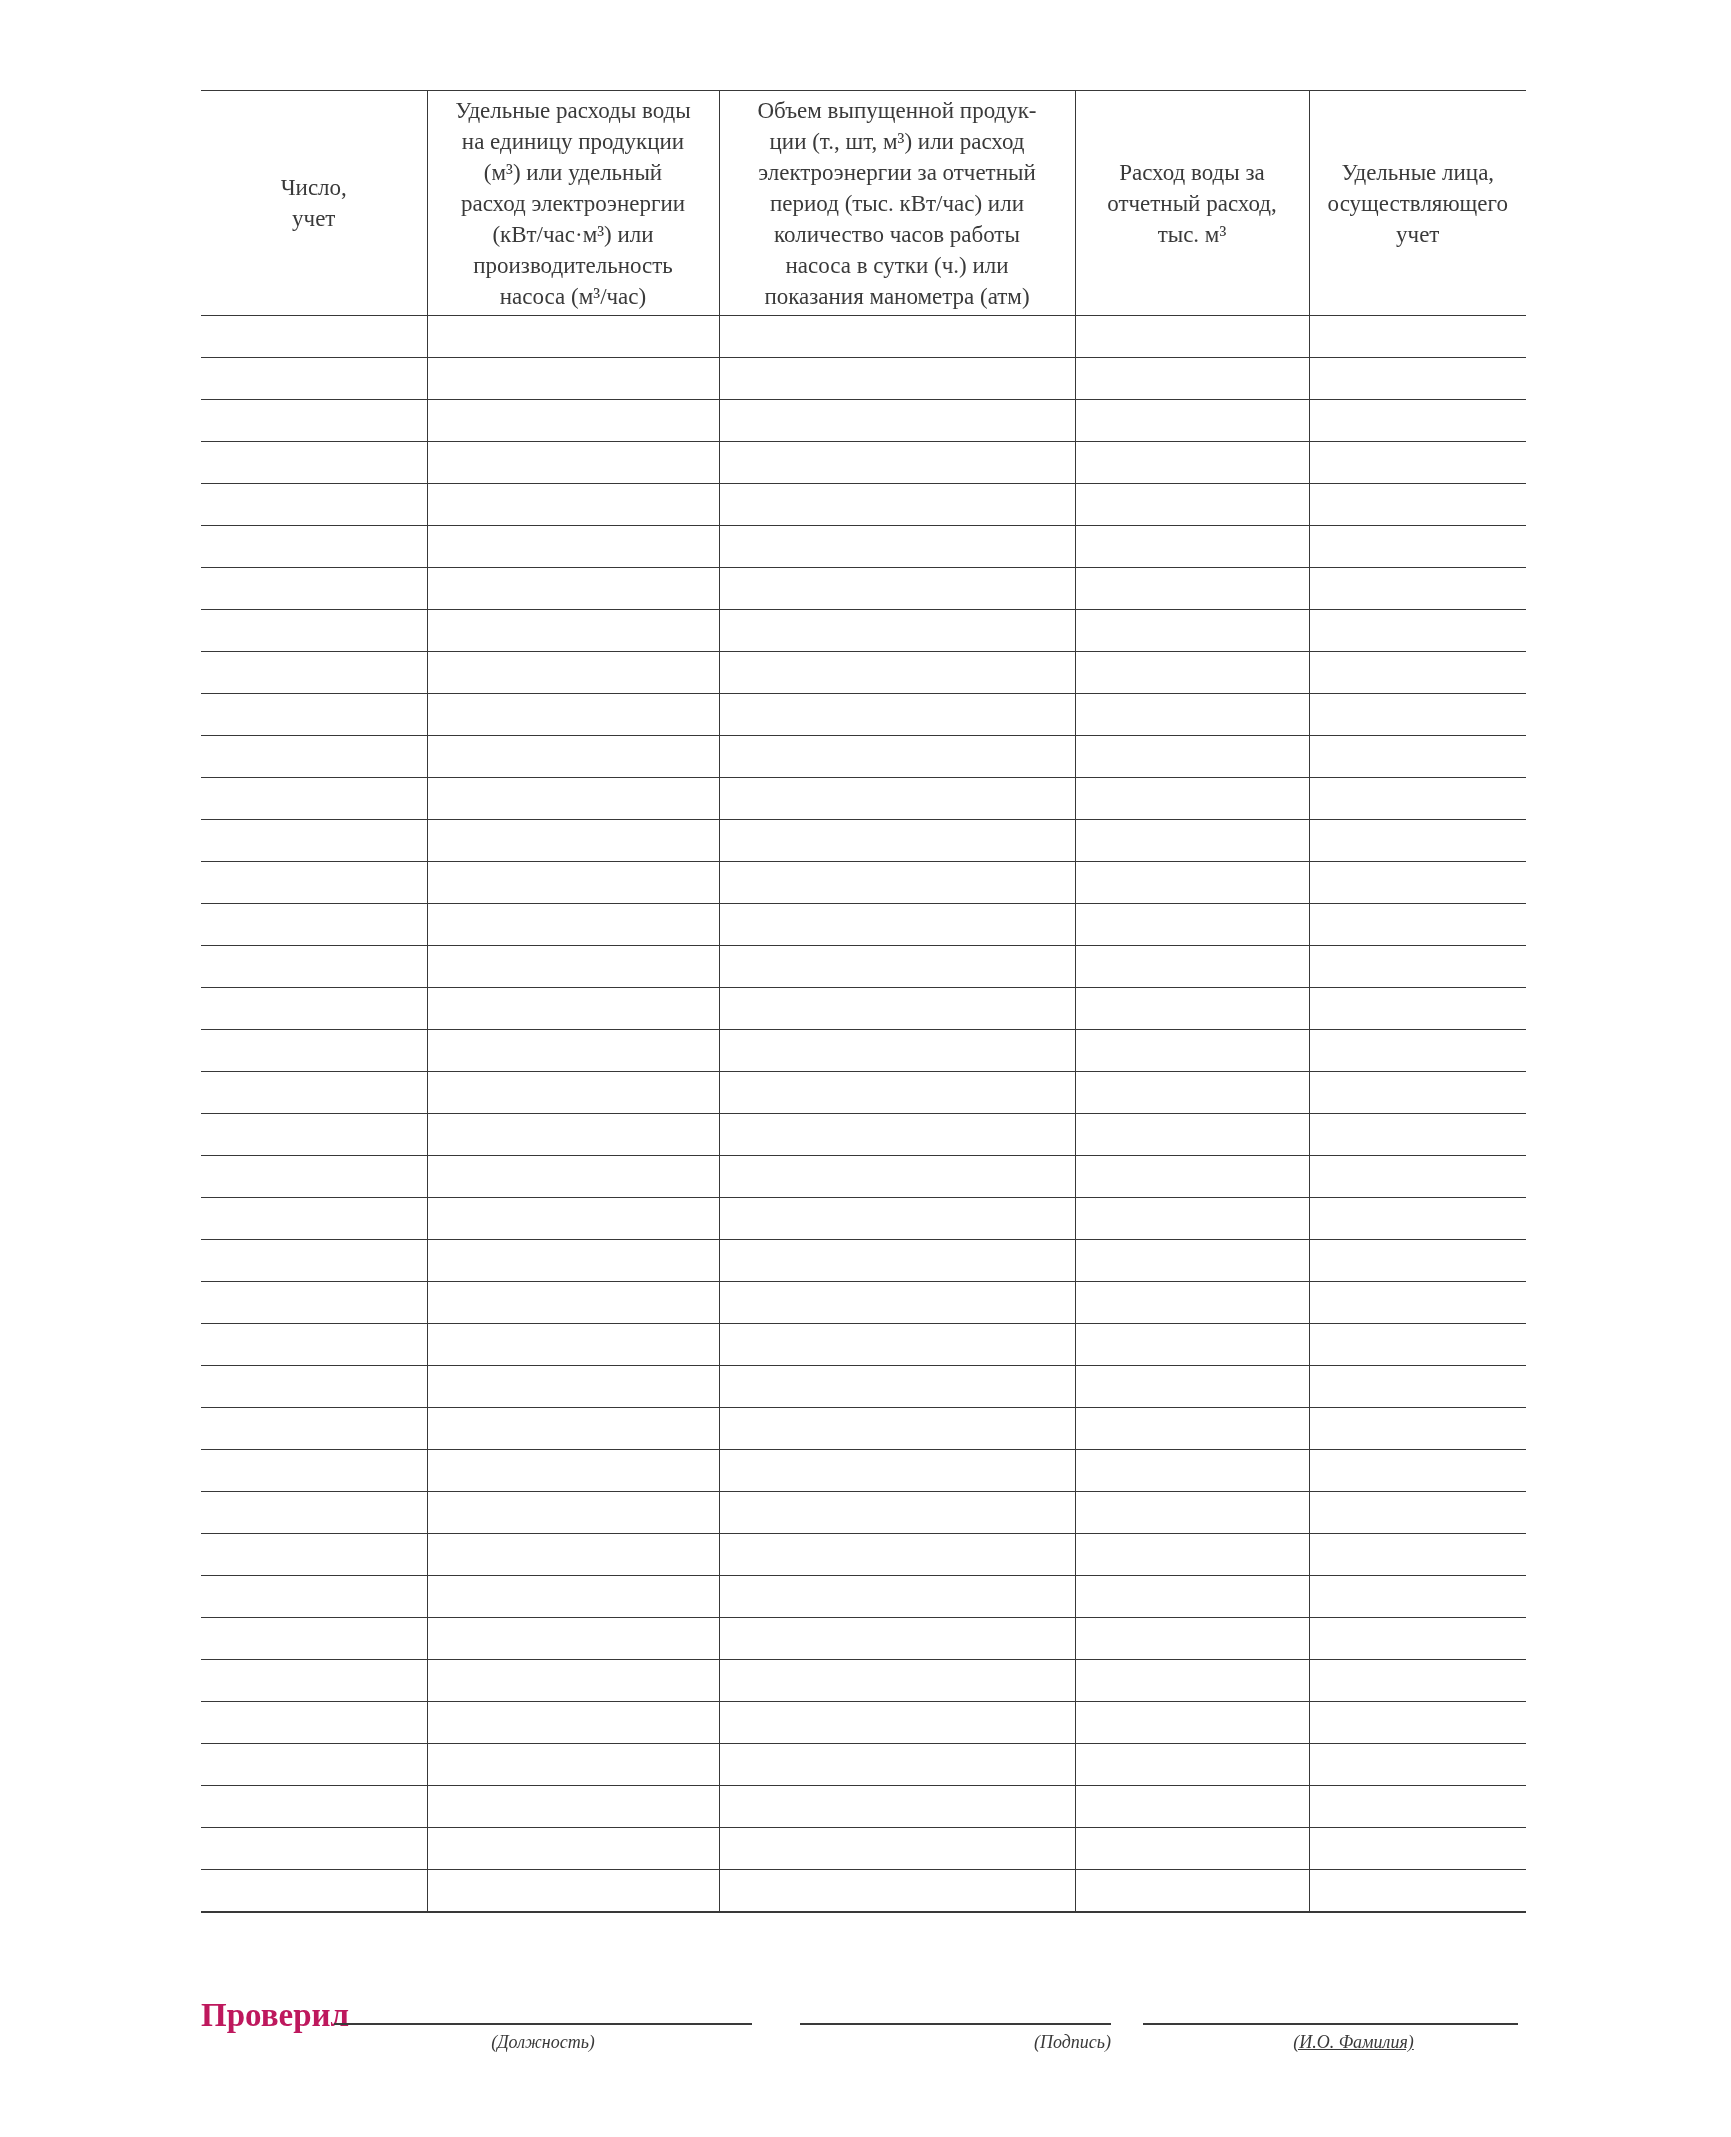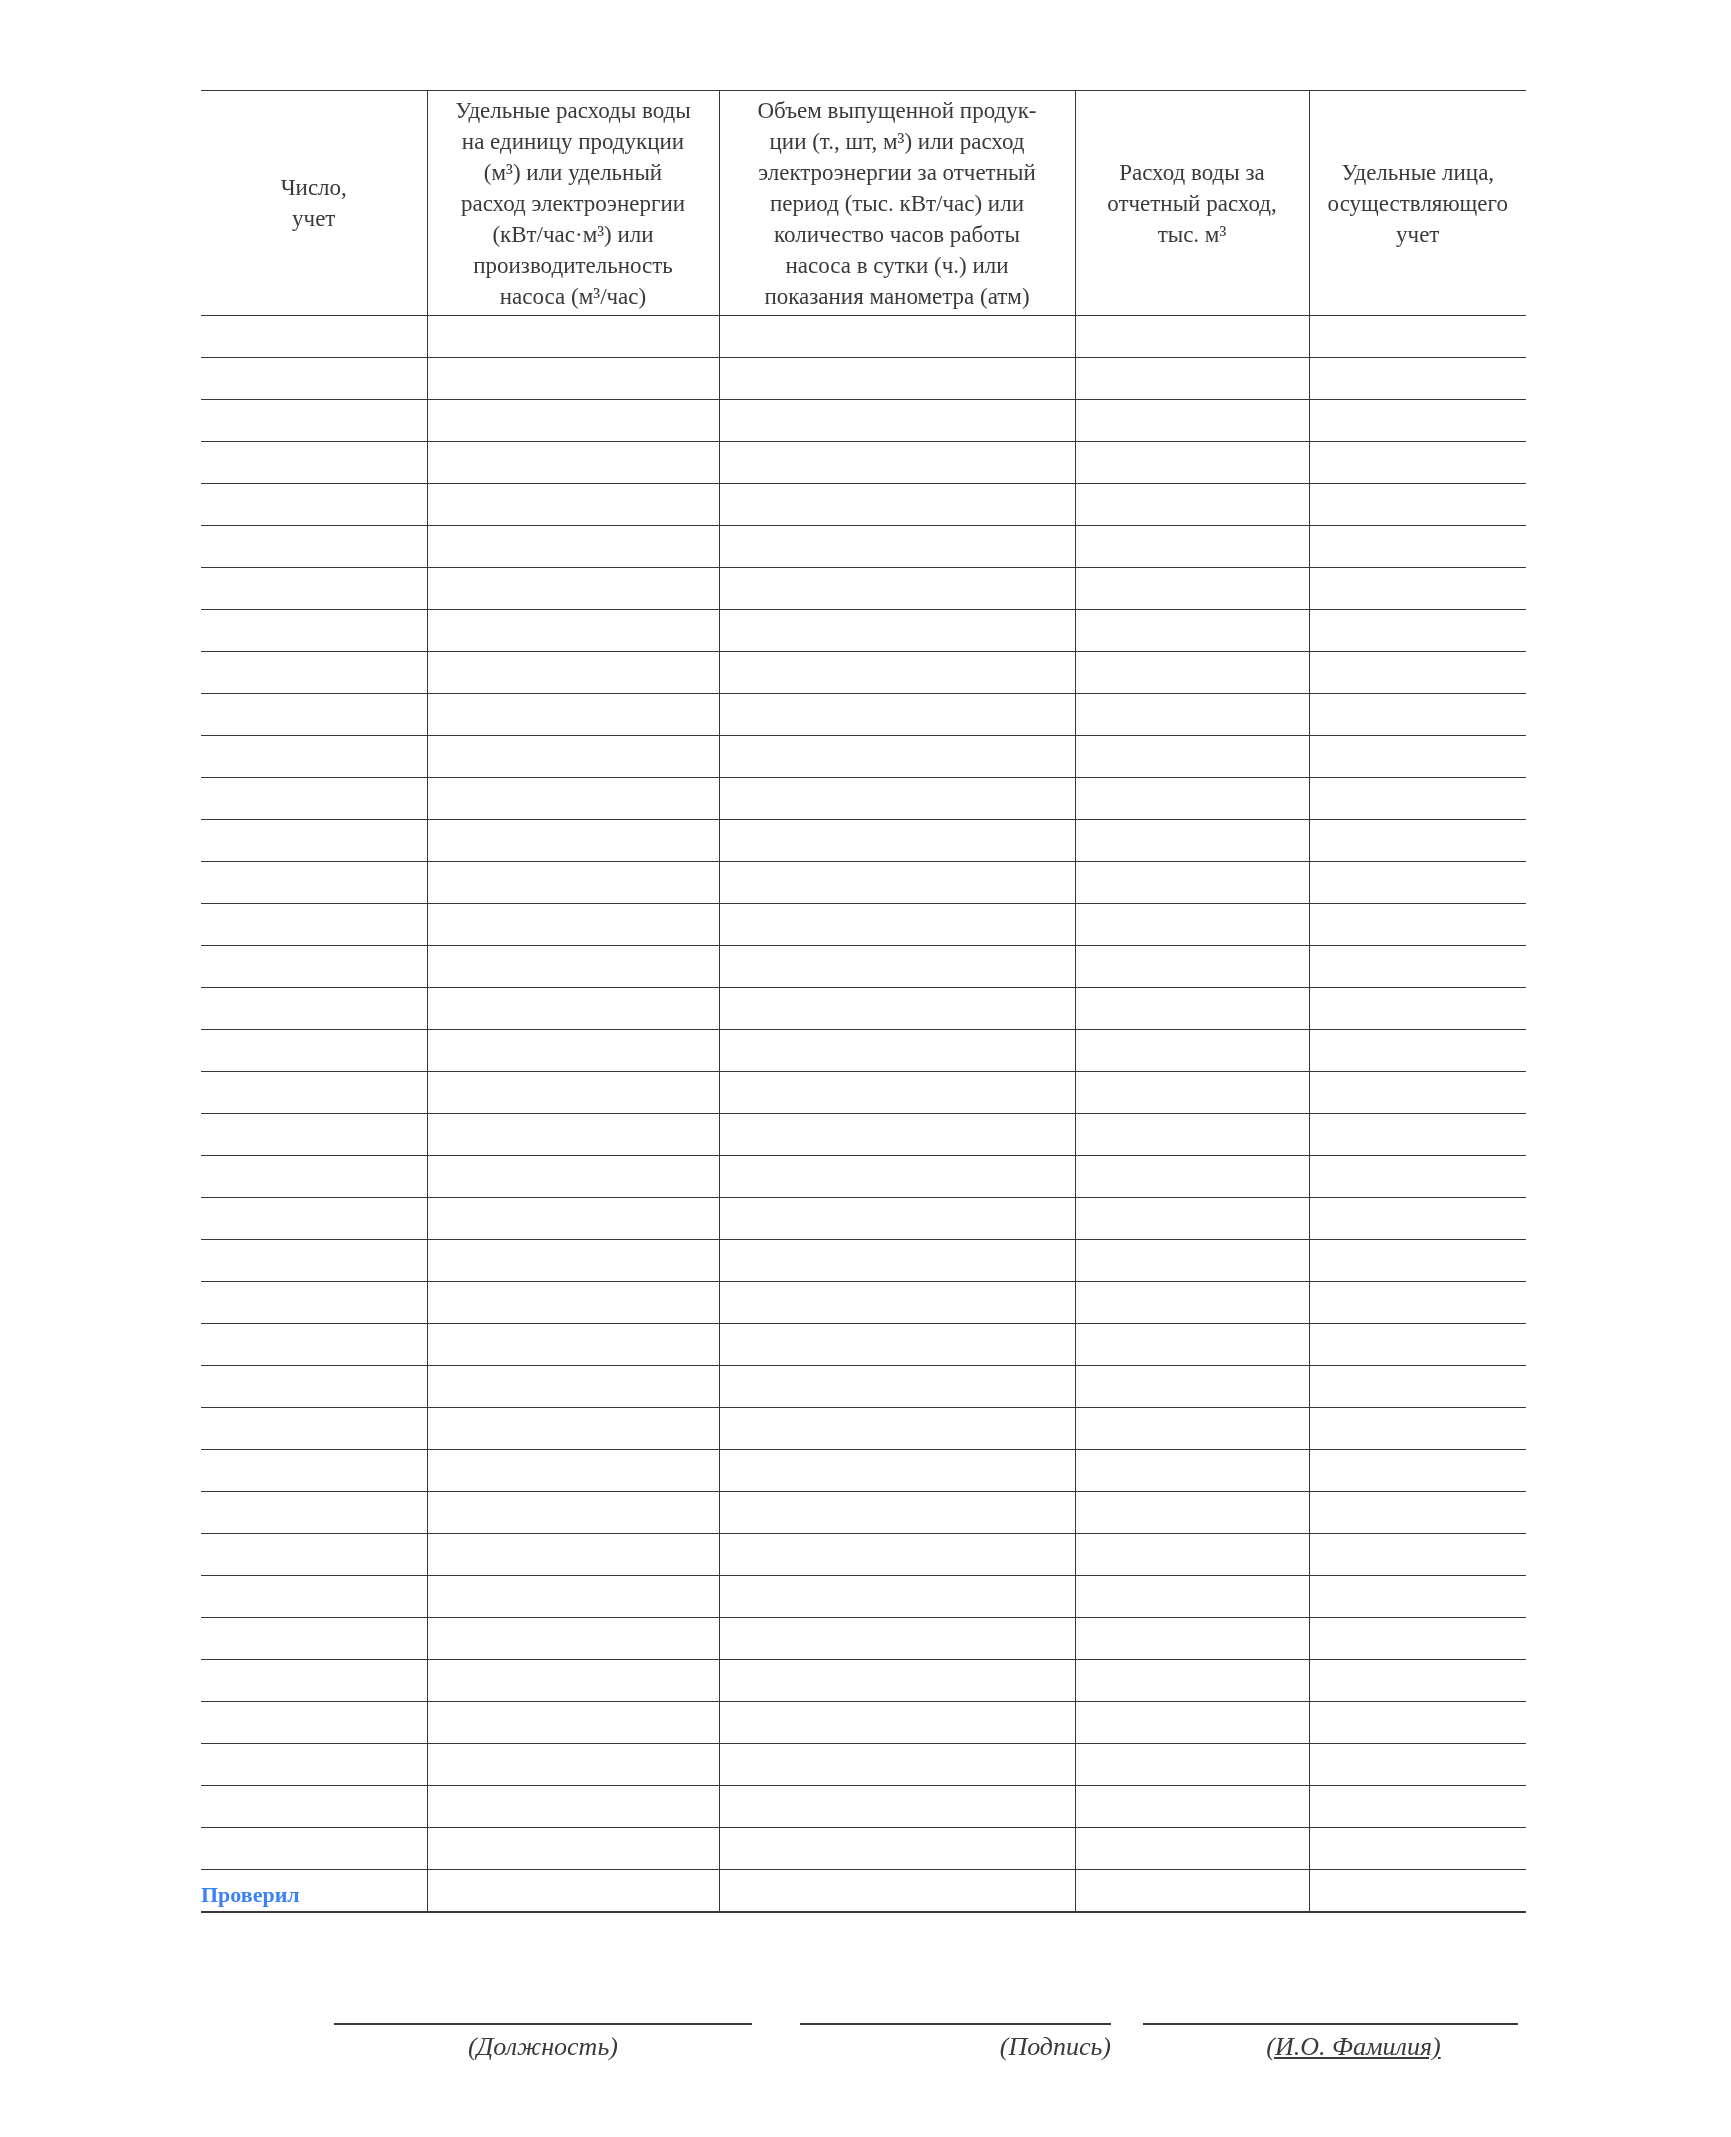--- a/index.html
+++ b/index.html
@@ -48,39 +48,39 @@
     height: 41px;
   }
   table.form tbody tr:last-child td {
     border-bottom: 2.7px solid #383838;
   }
 
   
   .checked-label {
     position: absolute;
     left: 201px;
-    top: 1882px;
-    font-size: 22px;
+    top: 1997px;
+    font-size: 33px;
     font-weight: bold;
-    color: #3b82f6;
+    color: #be185d;
   }
   .sig-line {
     position: absolute;
     top: 2023px;
     height: 0;
     border-top: 2.7px solid #3a3a3a;
   }
   .sig-line.line-1 { left: 334px;  width: 418px; }
   .sig-line.line-2 { left: 800px;  width: 311px; }
   .sig-line.line-3 { left: 1143px; width: 375px; }
   .sig-caption {
     position: absolute;
     top: 2032px;
     font-style: italic;
-    font-size: 26px;
+    font-size: 18px;
     text-align: center;
     color: #3a3a3a;
   }
   .sig-caption.cap-1 { left: 334px;  width: 418px; }
   .sig-caption.cap-2 { left: 800px;  width: 311px; text-align: right; }
   .sig-caption.cap-3 { left: 1166px; width: 375px; text-decoration: underline; }
 </style>
 </head>
 <body>
 

